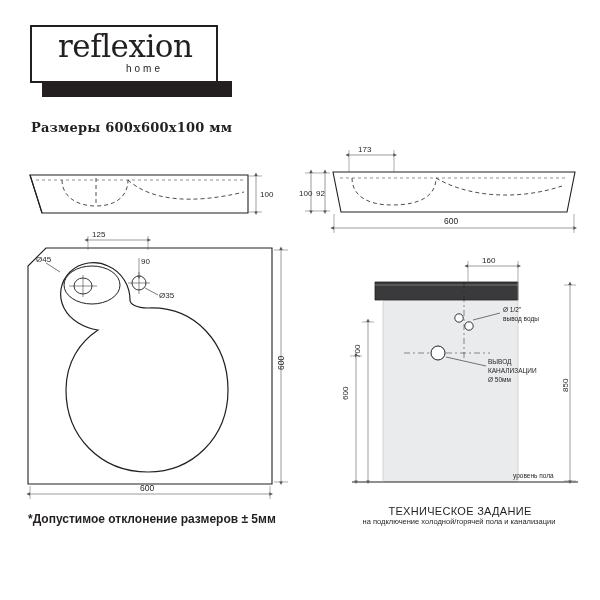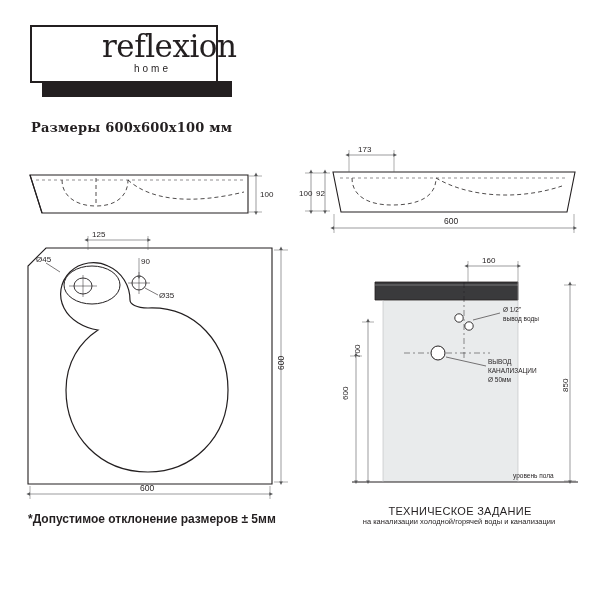--- a/index.html
+++ b/index.html
@@ -45,31 +45,29 @@
     background: #231f20;
   }
   .logo-word {
     position: absolute;
     left: 28px;
     top: 3px;
     font-family: "DejaVu Serif", serif;
     font-size: 31px;
     letter-spacing: -0.5px;
     color: #231f20;
-    margin-left: 44px;
   }
   .logo-sub {
     position: absolute;
     left: 96px;
     top: 38px;
     font-family: "Liberation Sans", sans-serif;
     font-size: 10px;
     letter-spacing: 3px;
     color: #231f20;
-    margin-left: 8px;
   }
   
   .main-title {
     position: absolute;
     left: 31px;
     top: 120px;
     font-family: "DejaVu Serif", serif;
     font-size: 13px;
     font-weight: bold;
     letter-spacing: 0.2px;
@@ -132,21 +130,21 @@
   <div class="logo-box">
     <div class="logo-frame"></div>
     <div class="logo-bar"></div>
     <div class="logo-word">reflexion</div>
     <div class="logo-sub">home</div>
   </div>
 
   <div class="main-title">Размеры 600x600x100 мм</div>
   <div class="note-line">*Допустимое отклонение размеров ± 5мм</div>
   <div class="tz-title">ТЕХНИЧЕСКОЕ ЗАДАНИЕ</div>
-  <div class="tz-sub">на канализации холодной/горячей воды и канализации</div>
+  <div class="tz-sub">на подключение холодной/горячей пола и канализации</div>
 
   <svg class="draw" viewBox="0 0 600 600">
     <defs>
       <marker id="arrL" markerWidth="7" markerHeight="7" refX="6" refY="3" orient="auto">
         <path d="M6,0 L6,6 L0,3 z" fill="#58595b"></path>
       </marker>
       <marker id="arrR" markerWidth="7" markerHeight="7" refX="1" refY="3" orient="auto">
         <path d="M0,0 L0,6 L6,3 z" fill="#58595b"></path>
       </marker>
       <marker id="dotm" markerWidth="5" markerHeight="5" refX="2.5" refY="2.5">

